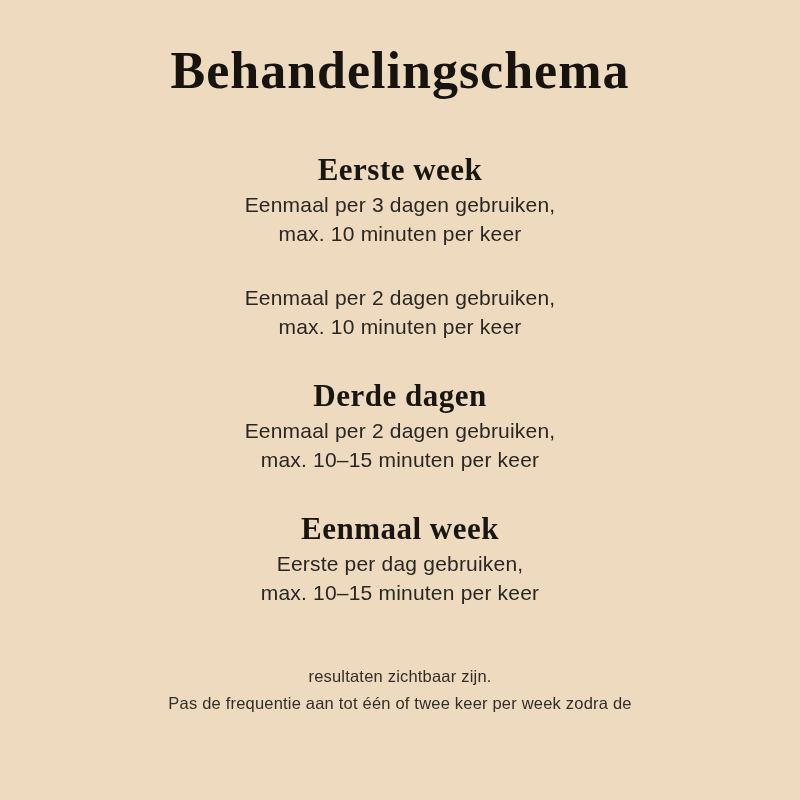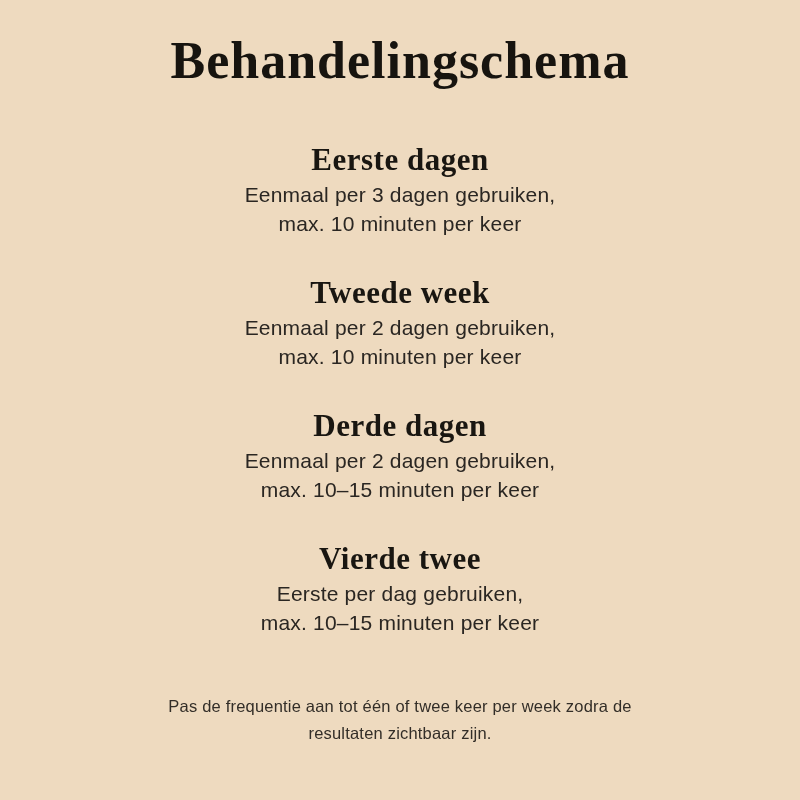--- a/index.html
+++ b/index.html
@@ -10,21 +10,21 @@
     position: relative;
     width: 800px;
     height: 800px;
     background: #eedabf;
     color: #201d1a;
     overflow: hidden;
     font-family: "Liberation Sans", sans-serif;
     text-align: center;
   }
   .title {
-    padding-top: 32px;
+    padding-top: 42px;
     font-family: "Liberation Serif", "DejaVu Serif", serif;
     font-weight: 700;
     font-size: 52px;
     line-height: 58px;
     letter-spacing: 1px;
     color: #17140f;
   }
   .sections {
     margin-top: 50px;
   }
@@ -56,43 +56,42 @@
 </head>
 <body>
 
 <div class="canvas">
 
   <div class="title">Behandelingschema</div>
 
   <div class="sections">
 
     <div class="section">
-      <div class="section-heading">Eerste dagen</div>
+      <div class="section-heading">Eerste week</div>
       <div class="section-line">Eenmaal per 3 dagen gebruiken,</div>
       <div class="section-line">max. 10 minuten per keer</div>
     </div>
 
     <div class="section">
-      <div class="section-heading">Tweede week</div>
       <div class="section-line">Eenmaal per 2 dagen gebruiken,</div>
       <div class="section-line">max. 10 minuten per keer</div>
     </div>
 
     <div class="section">
       <div class="section-heading">Derde dagen</div>
       <div class="section-line">Eenmaal per 2 dagen gebruiken,</div>
       <div class="section-line">max. 10–15 minuten per keer</div>
     </div>
 
     <div class="section">
-      <div class="section-heading">Vierde twee</div>
+      <div class="section-heading">Eenmaal week</div>
       <div class="section-line">Eerste per dag gebruiken,</div>
       <div class="section-line">max. 10–15 minuten per keer</div>
     </div>
 
   </div>
 
   <div class="footer">
+    <div>resultaten zichtbaar zijn.</div>
     <div>Pas de frequentie aan tot één of twee keer per week zodra de</div>
-    <div>resultaten zichtbaar zijn.</div>
   </div>
 
 </div>
 
 </body></html>

